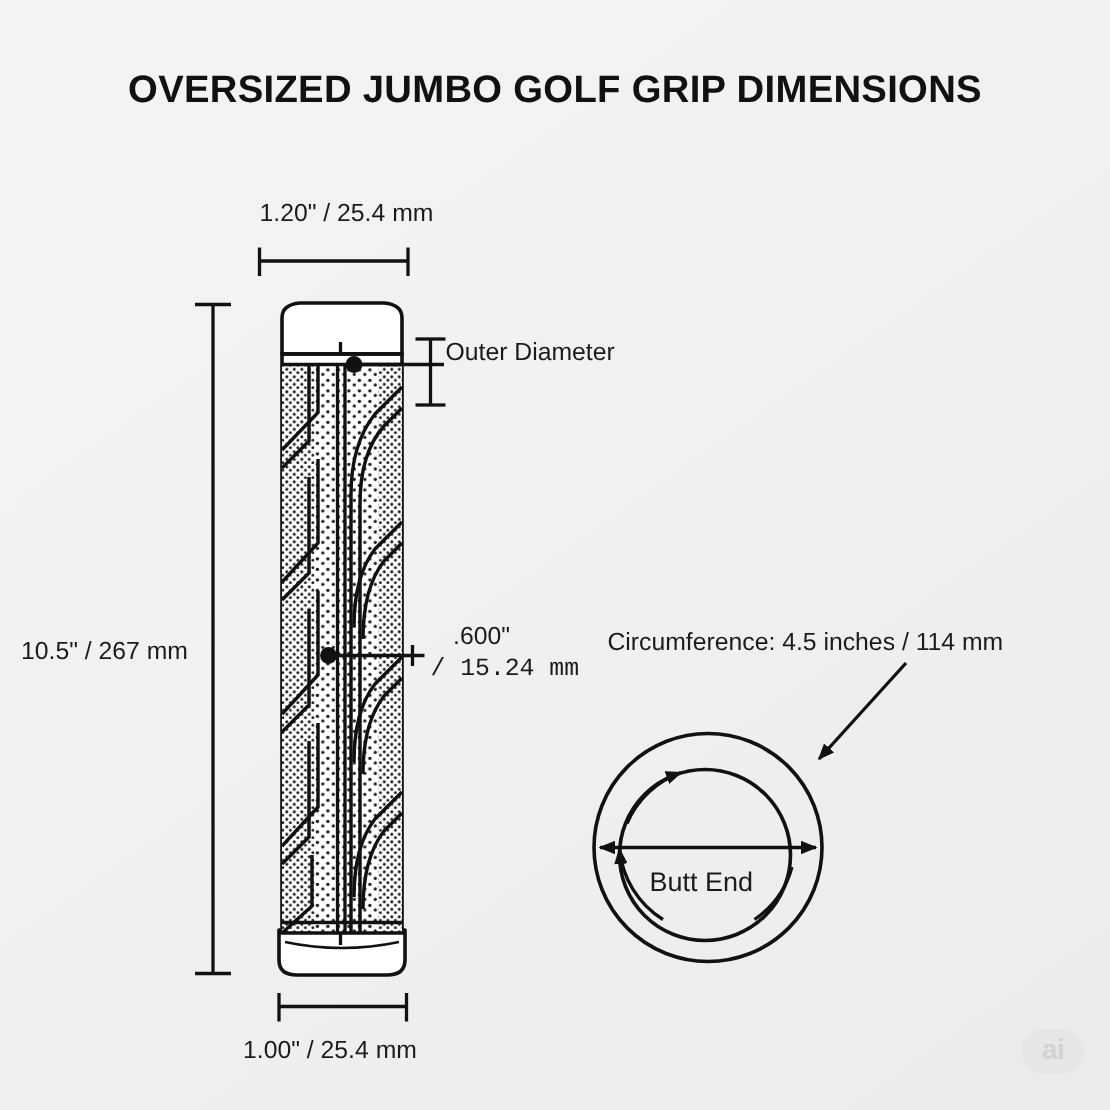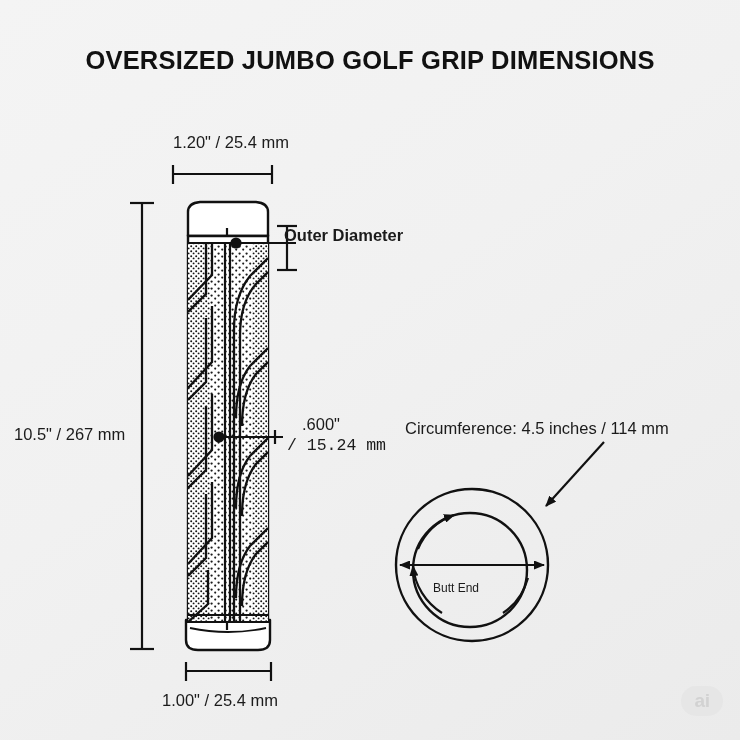--- a/index.html
+++ b/index.html
@@ -39,26 +39,26 @@
   .label {
     position: absolute;
     font-size: 16.5px;
     color: #1b1b1b;
     white-space: nowrap;
     line-height: 22px;
   }
   .lbl-top        { left: 173px;  top: 131px; }
   .lbl-bottom     { left: 162px;  top: 689px; }
   .lbl-height     { left: 14px;   top: 423px; }
-  .lbl-od         { left: 284px;  top: 224px; font-weight: bold; }
+  .lbl-od         { left: 297px;  top: 224px; }
   .lbl-od2        { left: 300px;  top: 246px; }
   .lbl-mid        { left: 302px;  top: 413px; }
   .lbl-mid2       { left: 287px;  top: 435px; font-family: Liberation Mono, monospace; }
   .lbl-circ       { left: 405px;  top: 417px; text-align: right; }
-  .lbl-butt       { left: 433px;  top: 577px; font-size: 12px; }
+  .lbl-butt       { left: 433px;  top: 577px; font-size: 18px; }
   .watermark {
     position: absolute;
     left: 681px;
     top: 686px;
     width: 42px;
     height: 30px;
     border-radius: 15px;
     background: #e6e6e6;
     color: #d2d2d2;
     font-size: 19px;

